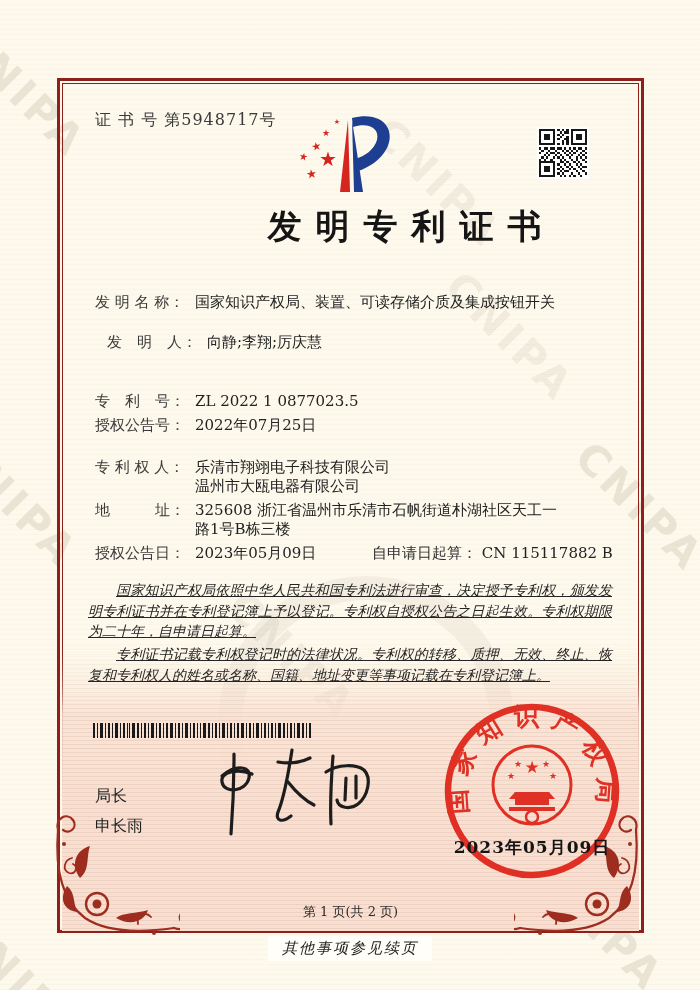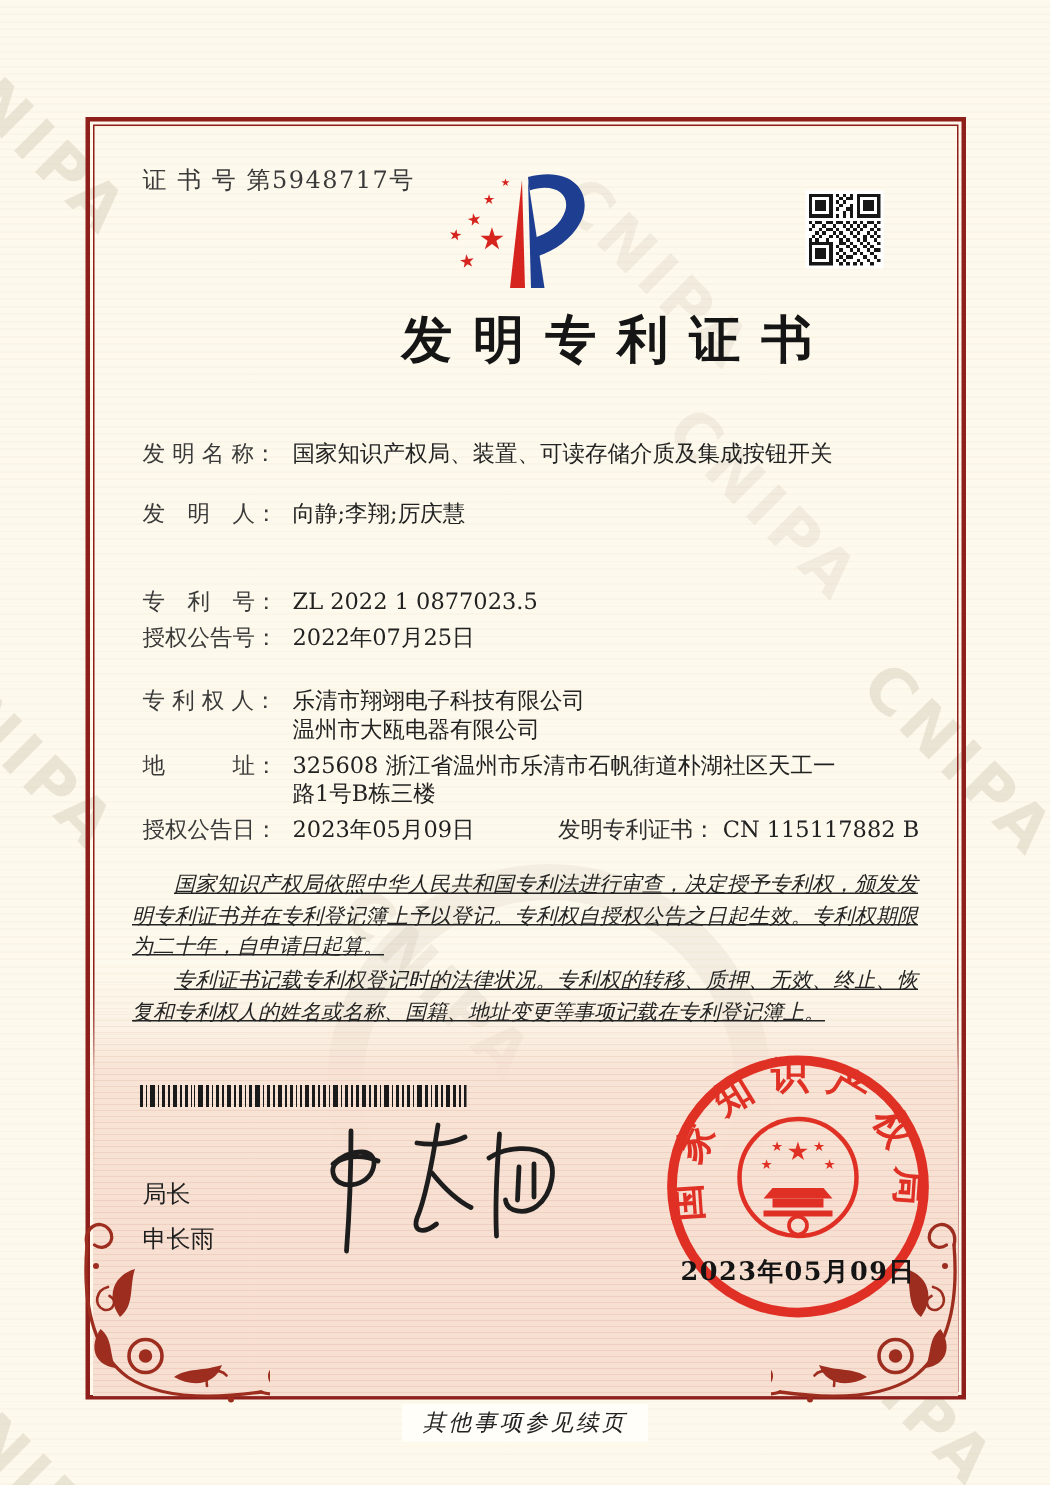--- a/index.html
+++ b/index.html
@@ -151,42 +151,42 @@
   <svg class="qr" viewBox="0 0 21 21" shape-rendering="crispEdges">
     <path fill="#161616" fill-rule="evenodd" d="M0 0h7v7H0zM1 1h5v5H1zM2 2h3v3H2zM14 0h7v7h-7zM15 1h5v5h-5zM16 2h3v3h-3zM0 14h7v7H0zM1 15h5v5H1zM2 16h3v3h-3z"></path>
     <path fill="#161616" d="M8 0h1v1H8zM10 0h1v1h-1zM12 0h1v1h-1zM9 1h1v1H9zM11 1h1v1h-1zM12 1h1v1h-1zM8 2h1v1H8zM10 2h1v1h-1zM9 3h1v1H9zM12 3h1v1h-1zM8 4h1v1H8zM11 4h1v1h-1zM12 4h1v1h-1zM10 5h1v1h-1zM12 5h1v1h-1zM8 6h1v1H8zM10 6h1v1h-1zM12 6h1v1h-1zM6 8h1v1H6zM6 10h1v1H6zM6 12h1v1H6zM0 8h1v1H0zM2 8h1v1H2zM3 8h1v1H3zM5 8h1v1H5zM8 8h1v1H8zM9 8h1v1H9zM11 8h1v1h-1zM13 8h1v1h-1zM15 8h1v1h-1zM17 8h1v1h-1zM18 8h1v1h-1zM20 8h1v1h-1zM1 9h1v1H1zM4 9h1v1H4zM7 9h1v1H7zM10 9h1v1h-1zM12 9h1v1h-1zM14 9h1v1h-1zM16 9h1v1h-1zM19 9h1v1h-1zM0 10h1v1H0zM3 10h1v1H3zM5 10h1v1H5zM8 10h1v1H8zM11 10h1v1h-1zM13 10h1v1h-1zM15 10h1v1h-1zM18 10h1v1h-1zM20 10h1v1h-1zM2 11h1v1H2zM4 11h1v1H4zM7 11h1v1H7zM9 11h1v1H9zM12 11h1v1h-1zM14 11h1v1h-1zM17 11h1v1h-1zM19 11h1v1h-1zM1 12h1v1H1zM3 12h1v1H3zM8 12h1v1H8zM10 12h1v1h-1zM13 12h1v1h-1zM16 12h1v1h-1zM18 12h1v1h-1zM20 12h1v1h-1zM0 13h1v1H0zM2 13h1v1H2zM5 13h1v1H5zM9 13h1v1H9zM11 13h1v1h-1zM14 13h1v1h-1zM16 13h1v1h-1zM19 13h1v1h-1zM9 14h1v1H9zM10 14h1v1h-1zM12 14h1v1h-1zM15 14h1v1h-1zM17 14h1v1h-1zM20 14h1v1h-1zM8 15h1v1H8zM11 15h1v1h-1zM13 15h1v1h-1zM16 15h1v1h-1zM18 15h1v1h-1zM9 16h1v1H9zM12 16h1v1h-1zM14 16h1v1h-1zM17 16h1v1h-1zM19 16h1v1h-1zM20 16h1v1h-1zM8 17h1v1H8zM10 17h1v1h-1zM13 17h1v1h-1zM15 17h1v1h-1zM18 17h1v1h-1zM9 18h1v1H9zM11 18h1v1h-1zM12 18h1v1h-1zM16 18h1v1h-1zM19 18h1v1h-1zM8 19h1v1H8zM10 19h1v1h-1zM14 19h1v1h-1zM17 19h1v1h-1zM20 19h1v1h-1zM9 20h1v1H9zM11 20h1v1h-1zM13 20h1v1h-1zM15 20h1v1h-1zM18 20h1v1h-1z"></path>
   </svg>
 
   <div class="title">发明专利证书</div>
 
   <div class="row" style="top:293px;">
     <span class="lab">发 明 名 称：</span><span class="val">国家知识产权局、装置、可读存储介质及集成按钮开关</span>
   </div>
-  <div class="row" style="top:333px;">
+  <div class="row" style="top:333px;margin-left:12px;">
     <span class="lab">发　明　人：</span><span class="val">向静;李翔;厉庆慧</span>
   </div>
   <div class="row" style="top:392px;">
     <span class="lab">专　利　号：</span><span class="val">ZL 2022 1 0877023.5</span>
   </div>
   <div class="row" style="top:416px;">
     <span class="lab">授权公告号：</span><span class="val">2022年07月25日</span>
   </div>
   <div class="row" style="top:458px;">
     <div><span class="lab">专 利 权 人：</span><span class="val">乐清市翔翊电子科技有限公司</span></div>
     <div class="line2 val">温州市大瓯电器有限公司</div>
   </div>
   <div class="row" style="top:501px;">
     <div><span class="lab">地　　　址：</span><span class="val">325608 浙江省温州市乐清市石帆街道朴湖社区天工一</span></div>
     <div class="line2 val">路1号B栋三楼</div>
   </div>
   <div class="row" style="top:544px;">
     <span class="lab">授权公告日：</span><span class="val">2023年05月09日</span>
   </div>
   <div class="row" style="top:544px;left:372px;">
-    <span>发明专利证书：</span> <span class="val">CN 115117882 B</span>
+    <span>自申请日起算：</span> <span class="val">CN 115117882 B</span>
   </div>
 
   <div class="para" style="top:580px;">国家知识产权局依照中华人民共和国专利法进行审查，决定授予专利权，颁发发明专利证书并在专利登记簿上予以登记。专利权自授权公告之日起生效。专利权期限为二十年，自申请日起算。</div>
   <div class="para" style="top:644px;">专利证书记载专利权登记时的法律状况。专利权的转移、质押、无效、终止、恢复和专利权人的姓名或名称、国籍、地址变更等事项记载在专利登记簿上。</div>
 
   <svg class="barcode" width="218" height="15" viewBox="0 0 218 15" shape-rendering="crispEdges">
     <path fill="#1a1a1a" d="M0 0h2v15h-2zM4 0h1v15h-1zM7 0h3v15h-3zM12 0h1v15h-1zM15 0h2v15h-2zM19 0h1v15h-1zM22 0h3v15h-3zM27 0h1v15h-1zM30 0h2v15h-2zM34 0h1v15h-1zM36 0h1v15h-1zM39 0h3v15h-3zM44 0h2v15h-2zM48 0h1v15h-1zM51 0h2v15h-2zM55 0h1v15h-1zM58 0h3v15h-3zM63 0h1v15h-1zM66 0h2v15h-2zM70 0h1v15h-1zM73 0h2v15h-2zM77 0h3v15h-3zM82 0h1v15h-1zM85 0h2v15h-2zM89 0h1v15h-1zM92 0h3v15h-3zM97 0h1v15h-1zM100 0h2v15h-2zM104 0h1v15h-1zM107 0h1v15h-1zM110 0h3v15h-3zM115 0h2v15h-2zM119 0h1v15h-1zM122 0h2v15h-2zM126 0h1v15h-1zM129 0h3v15h-3zM134 0h1v15h-1zM137 0h2v15h-2zM141 0h1v15h-1zM144 0h2v15h-2zM148 0h3v15h-3zM153 0h1v15h-1zM156 0h2v15h-2zM160 0h1v15h-1zM163 0h3v15h-3zM168 0h1v15h-1zM171 0h2v15h-2zM175 0h1v15h-1zM178 0h2v15h-2zM182 0h1v15h-1zM185 0h3v15h-3zM190 0h2v15h-2zM194 0h1v15h-1zM197 0h2v15h-2zM201 0h1v15h-1zM204 0h3v15h-3zM209 0h2v15h-2zM213 0h1v15h-1zM216 0h2v15h-2z"></path>
   </svg>
 
   <div class="director-label">局长</div>
@@ -221,17 +221,18 @@
         <text x="21" y="-6" font-size="9">★</text>
       </g>
       <path d="M-23,14 h46 l-6,-7 h-34 z"></path>
       <rect x="-17" y="14" width="34" height="6"></rect>
       <rect x="-23" y="22" width="46" height="4"></rect>
       <circle cy="32" r="6" fill="none" stroke="#df261b" stroke-width="2.5"></circle>
     </g>
   </svg>
   <div class="seal-date">2023年05月09日</div>
 
+  <div class="page-num">第 1 页(共 2 页)</div>
   <div class="footer-note">
     <span>其他事项参见续页</span>
   </div>
 
 </div>
 
 </body></html>

